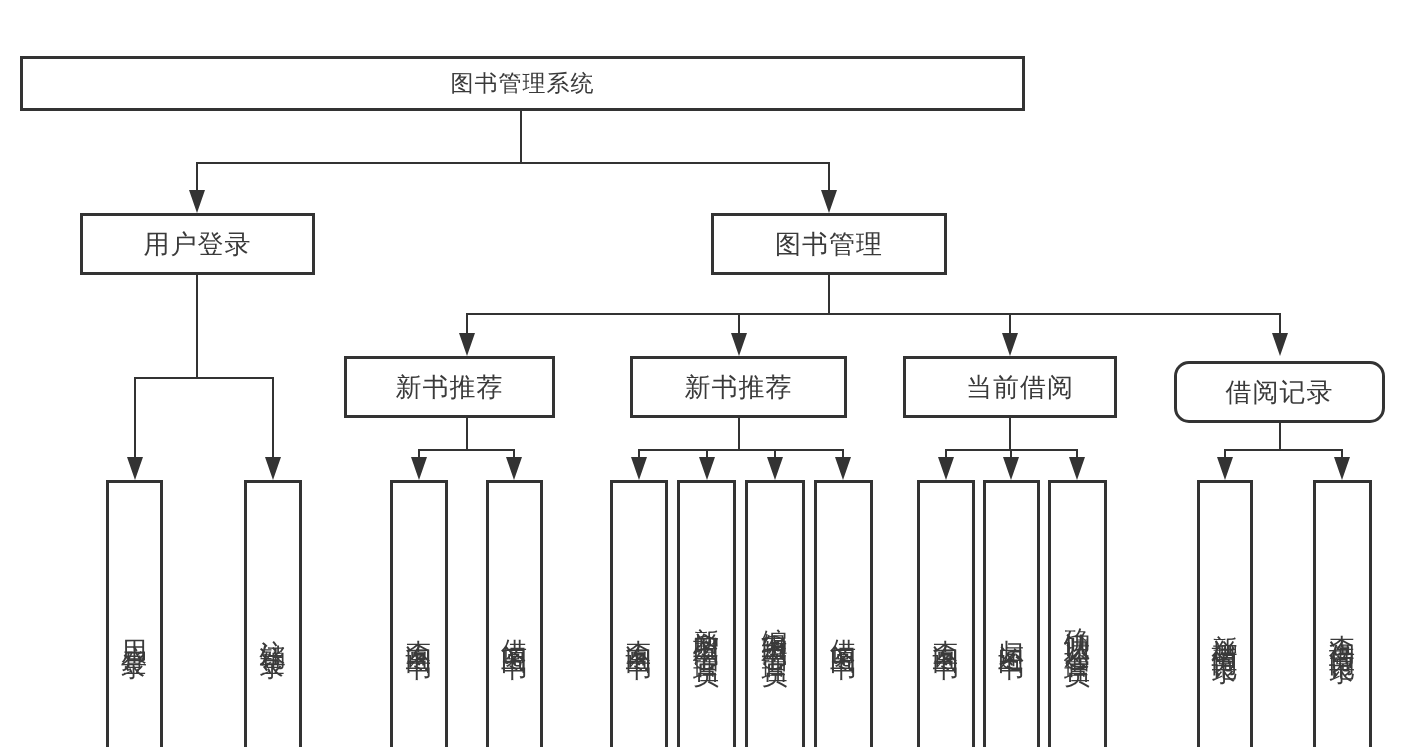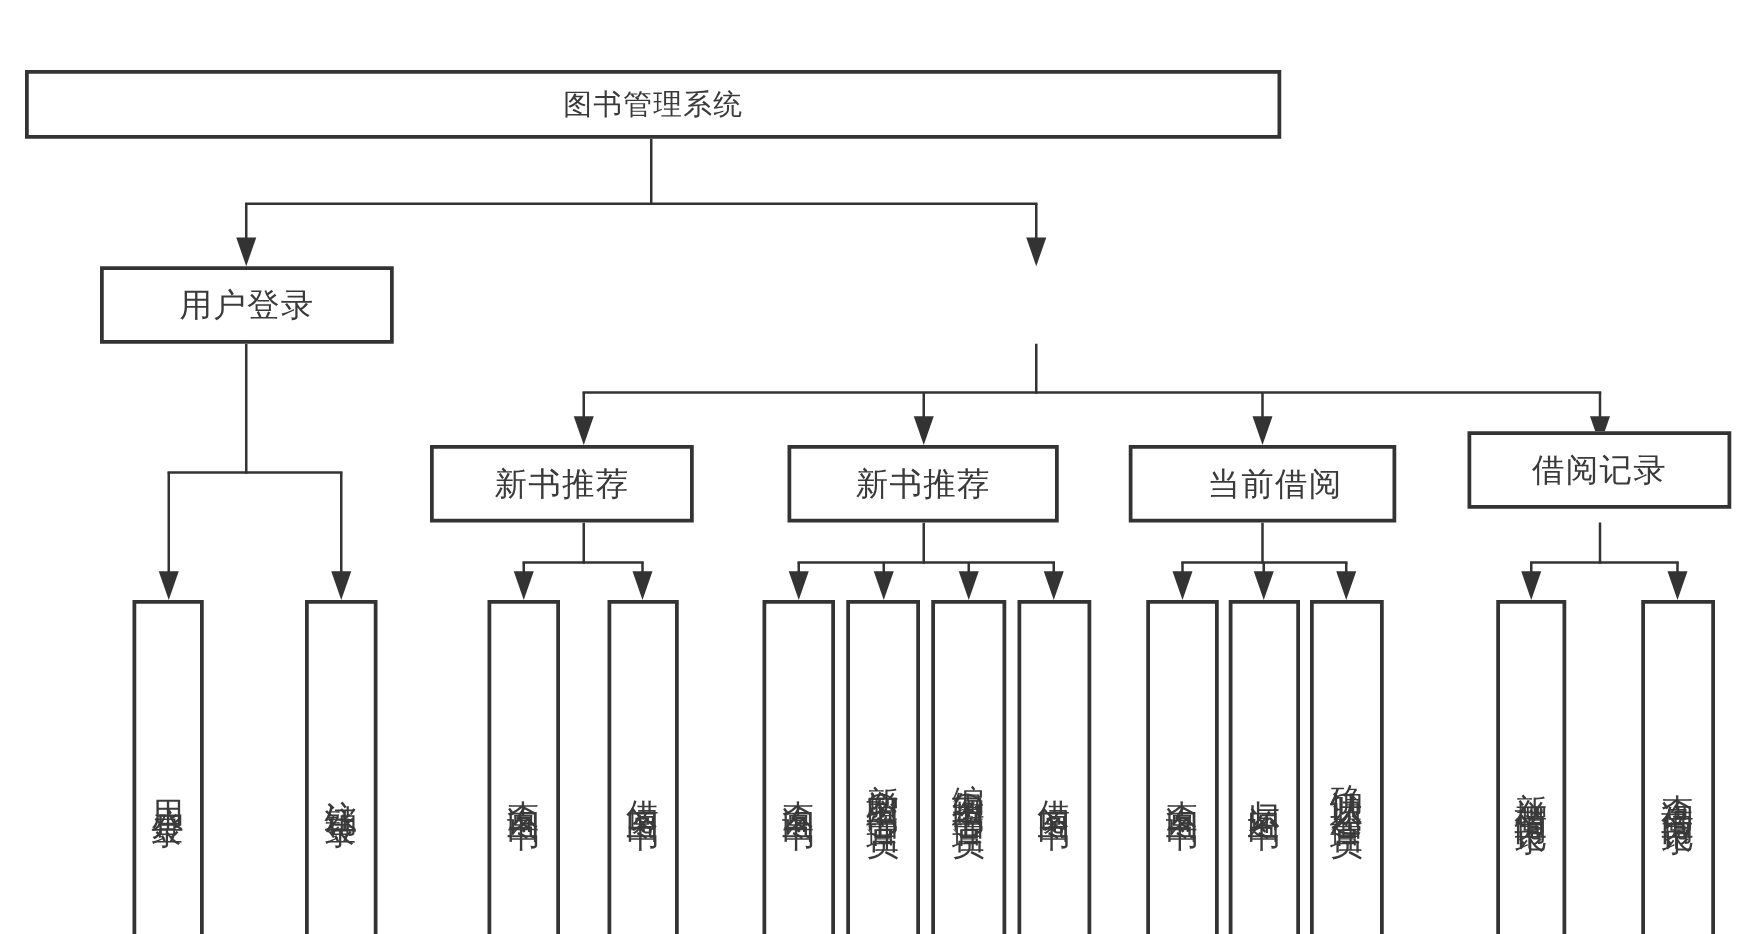--- a/index.html
+++ b/index.html
@@ -60,25 +60,26 @@
   }
 </style>
 </head>
 <body>
 
 <div id="canvas">
 
   <div class="box h-box root-box" style="left:20px; top:13px; width:1005px; height:55px;">图书管理系统</div>
 
   <div class="box h-box" style="left:80px; top:170px; width:235px; height:62px;">用户登录</div>
+  <div class="box h-box" style="left:711px; top:170px; width:236px; height:62px;">图书管理</div>
 
   <div class="box h-box" style="left:344px; top:313px; width:211px; height:62px;">新书推荐</div>
   <div class="box h-box" style="left:630px; top:313px; width:217px; height:62px;">新书推荐</div>
   <div class="box h-box" style="left:903px; top:313px; width:214px; height:62px;padding-left:20px;">当前借阅</div>
-  <div class="box h-box" style="left:1174px; top:302px; width:211px; height:62px;">借阅记录</div>
+  <div class="box h-box" style="left:1174px; top:318px; width:211px; height:62px;border-radius:15px;">借阅记录</div>
 
   <div class="box v-box" style="left:106px; width:57px;">
     <span>用户登录</span>
     </div>
   <div class="box v-box" style="left:244px; width:58px;">
     <span>注销登录</span>
     </div>
 
   <div class="box v-box" style="left:390px; width:58px;">
     <span>查询图书</span>

